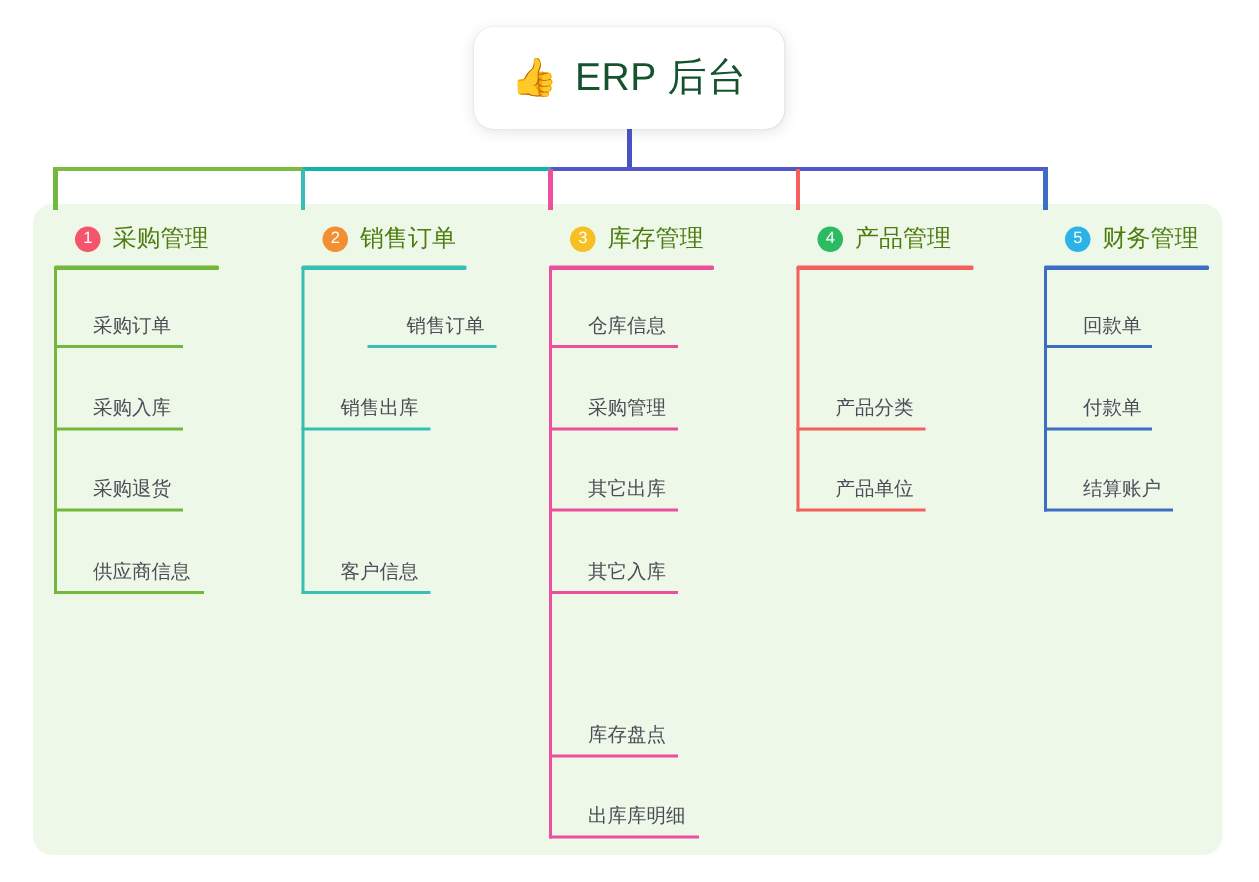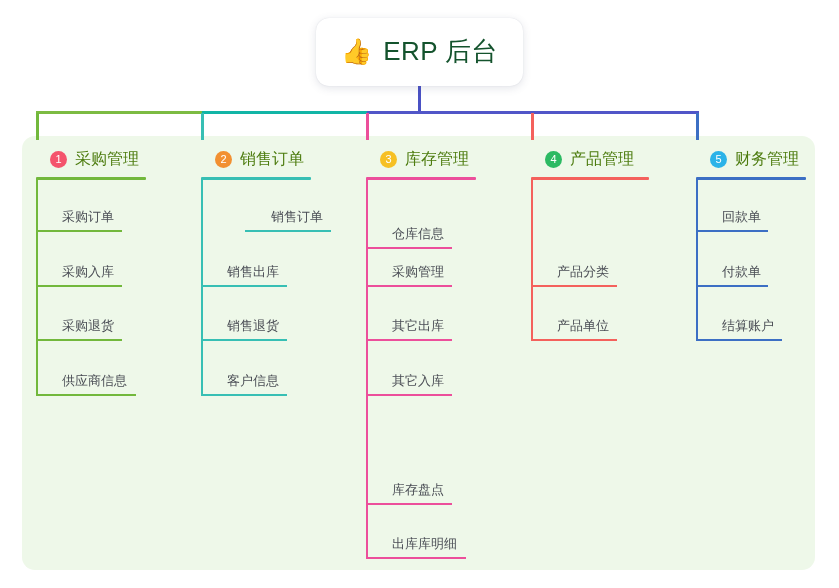--- a/index.html
+++ b/index.html
@@ -219,30 +219,26 @@
     </div>
     <div class="spine" style="left: 201px; top: 178px; height: 217.5px; background: rgb(55, 191, 180); position: absolute;"></div>
     <div class="leaf" style="position: absolute; left: 201px; top: 198px; width: 86px; height: 34px; margin-left: 44px;">
       <span class="leaf-label">销售订单</span>
       <div class="leaf-rule" style="width: 86px; background: rgb(55, 191, 180);"></div>
     </div>
     <div class="leaf" style="position: absolute; left: 201px; top: 252.5px; width: 86px; height: 34px;">
       <span class="leaf-label">销售出库</span>
       <div class="leaf-rule" style="width: 86px; background: rgb(55, 191, 180);"></div>
     </div>
-    <div class="leaf" style="position: absolute; left: 201px; top: 307px; width: 86px; height: 34px;">
-      <span class="leaf-label">销售退货</span>
-      <div class="leaf-rule" style="width: 86px; background: rgb(55, 191, 180);"></div>
-    </div>
     <div class="leaf" style="position: absolute; left: 201px; top: 361.5px; width: 86px; height: 34px;">
       <span class="leaf-label">客户信息</span>
       <div class="leaf-rule" style="width: 86px; background: rgb(55, 191, 180);"></div>
     </div>
     <div class="spine" style="left: 366px; top: 178px; height: 381px; background: rgb(236, 79, 155); position: absolute;"></div>
-    <div class="leaf" style="position: absolute; left: 366px; top: 215px; width: 86px; height: 34px;">
+    <div class="leaf" style="position: absolute; left: 366px; top: 198px; width: 86px; height: 34px;">
       <span class="leaf-label">仓库信息</span>
       <div class="leaf-rule" style="width: 86px; background: rgb(236, 79, 155);"></div>
     </div>
     <div class="leaf" style="position: absolute; left: 366px; top: 252.5px; width: 86px; height: 34px;">
       <span class="leaf-label">采购管理</span>
       <div class="leaf-rule" style="width: 86px; background: rgb(236, 79, 155);"></div>
     </div>
     <div class="leaf" style="position: absolute; left: 366px; top: 307px; width: 86px; height: 34px;">
       <span class="leaf-label">其它出库</span>
       <div class="leaf-rule" style="width: 86px; background: rgb(236, 79, 155);"></div>

